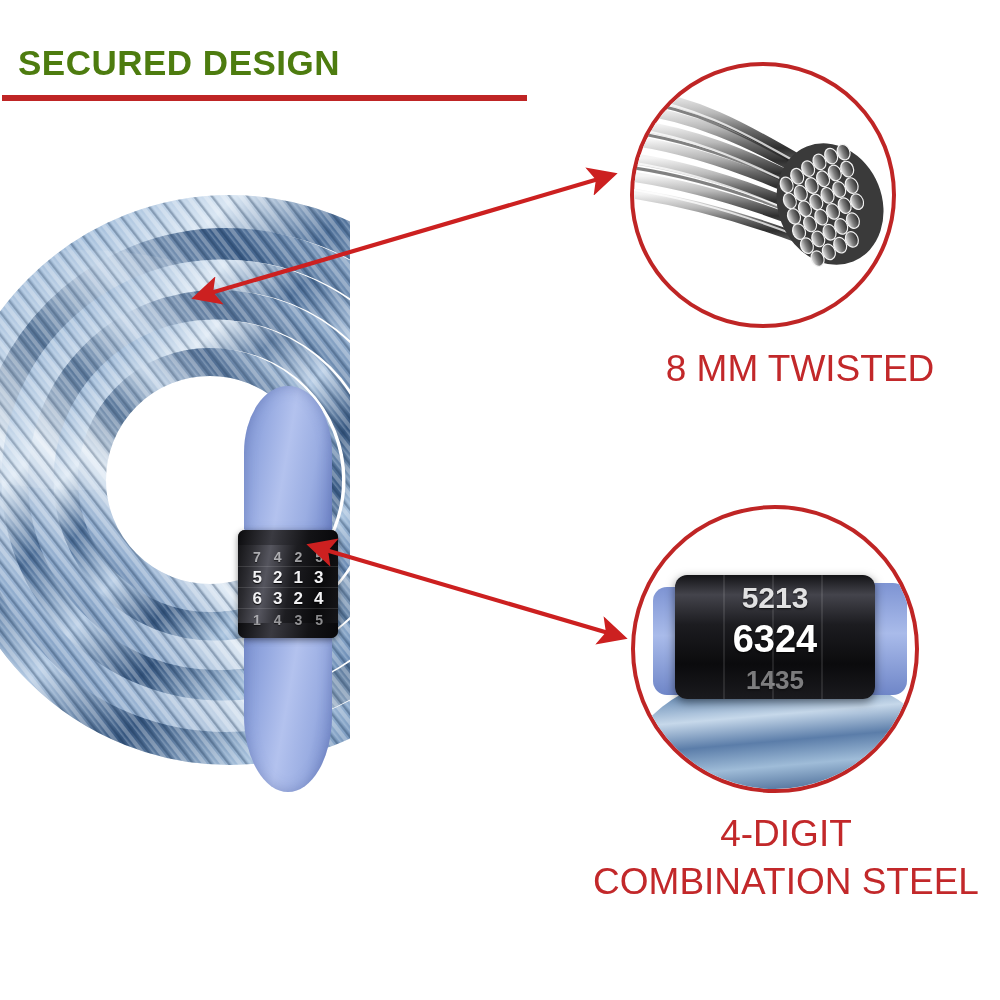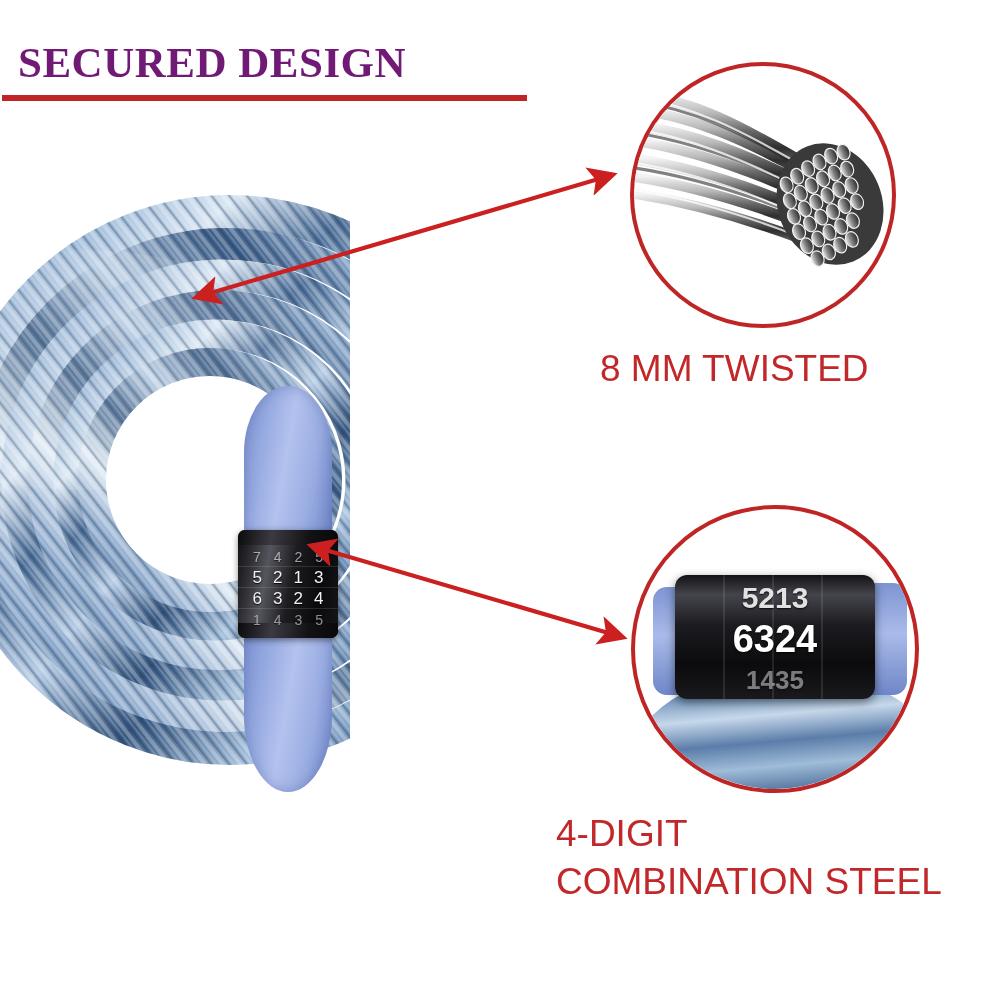--- a/index.html
+++ b/index.html
@@ -24,27 +24,26 @@
     position: absolute;
     left: 0px;
     top: 34px;
     width: 560px;
     height: 70px;
   }
   #page-title {
     position: absolute;
     left: 18px;
     top: 0px;
-    font-size: 43px;
+    font-size: 35px;
     font-weight: bold;
     letter-spacing: 0.5px;
-    color: #701a75;
+    color: #4d7c0f;
     line-height: 58px;
     white-space: nowrap;
-    font-family: Liberation Serif, serif;
   }
   #title-underline {
     position: absolute;
     left: 2px;
     top: 61px;
     width: 525px;
     height: 6px;
     background: #bf2525;
   }
 
@@ -112,21 +111,21 @@
   .dial-row {
     position: absolute;
     left: 0;
     width: 100%;
     height: 19px;
     display: flex;
     align-items: center;
     justify-content: center;
     color: #f2f2f4;
     font-size: 17px;
-    font-weight: normal;
+    font-weight: bold;
     letter-spacing: 11px;
     text-indent: 11px;
     text-shadow: 0 1px 1px rgba(0,0,0,.9);
   }
   .dial-row.r1 { top: 17px; opacity: .62; font-size: 14px; letter-spacing: 13px; text-indent: 13px; }
   .dial-row.r2 { top: 38px; opacity: 1; }
   .dial-row.r3 { top: 59px; opacity: 1; }
   .dial-row.r4 { top: 80px; opacity: .55; font-size: 14px; letter-spacing: 13px; text-indent: 13px; }
   .dial-sep {
     position: absolute;
@@ -217,21 +216,21 @@
     height: 100%;
     background: rgba(255,255,255,.10);
   }
 
   
   .caption {
     position: absolute;
     color: #c2282a;
     font-size: 37px;
     line-height: 48px;
-    text-align: left;
+    text-align: center;
     white-space: nowrap;
   }
   #caption-cable { left: 600px; top: 345px; width: 400px; }
   #caption-lock  { left: 556px; top: 810px; width: 460px; }
 
   
   #arrow-layer {
     position: absolute;
     left: 0;
     top: 0;

